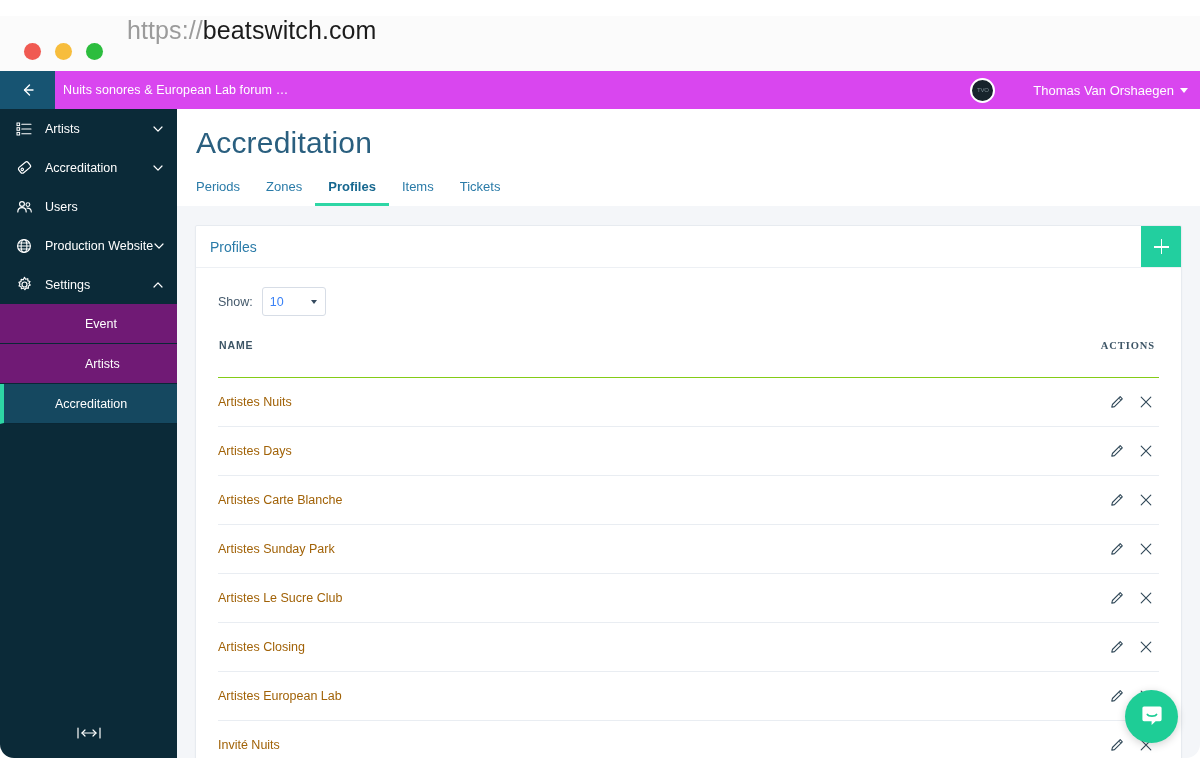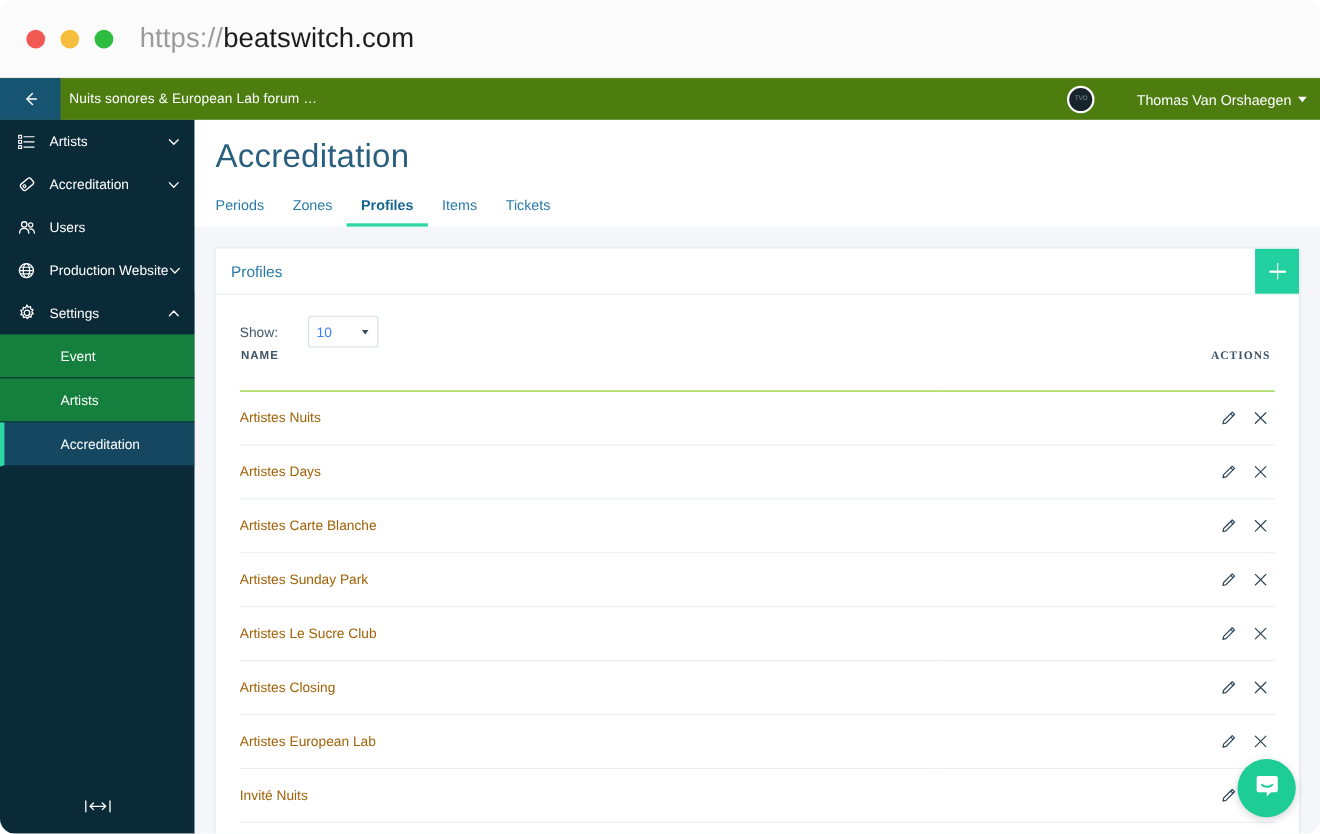--- a/index.html
+++ b/index.html
@@ -18,27 +18,26 @@
     width: 1200px;
     height: 758px;
     background: #ffffff;
     border-radius: 14px;
     overflow: hidden;
   }
 
   
   .chrome {
     position: absolute;
-    top: 0; left: 0;
+    top: 16px; left: 0;
     width: 1200px;
     height: 71px;
     background: #fbfbfb;
     border-bottom: 1px solid #e6e6e6;
     display: flex;
-    align-items: center;
   }
   .traffic {
     display: flex;
     align-items: center;
     gap: 14px;
     margin-left: 24px;
   }
   .dot { width: 17px; height: 17px; border-radius: 50%; }
   .dot.red { background: #f05a52; }
   .dot.yellow { background: #f7bd3c; }
@@ -51,21 +50,21 @@
     white-space: nowrap;
   }
   .urlbar .scheme { color: #9b9b9b; }
 
   
   .appheader {
     position: absolute;
     top: 71px; left: 0;
     width: 1200px;
     height: 38px;
-    background: #4d7c0f;
+    background: #d946ef;
     display: flex;
     align-items: center;
   }
   .backbtn {
     width: 55px;
     height: 38px;
     background: #175472;
     display: flex;
     align-items: center;
     justify-content: center;
@@ -152,23 +151,23 @@
     display: flex;
     align-items: center;
   }
   .nav-item.expanded { background: #0b2a38; }
 
   .subnav-item {
     position: relative;
     height: 40px;
     display: flex;
     align-items: center;
-    padding-left: 55px;
-    cursor: pointer;
-    background: #15803d;
+    padding-left: 85px;
+    cursor: pointer;
+    background: #701a75;
     border-bottom: 1px solid #0a2735;
   }
   .subnav-item .sub-label {
     font-size: 12.5px;
     color: #ffffff;
     white-space: nowrap;
   }
   .subnav-item.active {
     background: #154860;
     border-left: 4px solid #2ed6a5;
@@ -274,21 +273,22 @@
     background: #ffffff;
   }
   .add-btn .plus::before { left: 7px; top: 0; width: 1.5px; height: 15px; }
   .add-btn .plus::after { top: 7px; left: 0; height: 1.5px; width: 15px; }
 
   .card-body { padding: 19px 22px 0 22px; }
 
   .show-row {
     display: flex;
     align-items: center;
-    gap: 27px;
+    gap: 9px;
+    margin-bottom: 22px;
   }
   .show-label {
     font-size: 12.5px;
     color: #44596b;
   }
   .select {
     width: 64px;
     height: 29px;
     border: 1px solid #d7dde6;
     border-radius: 3px;

